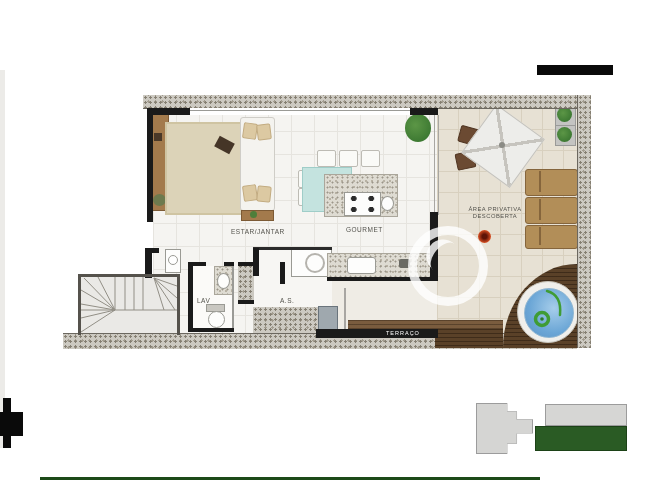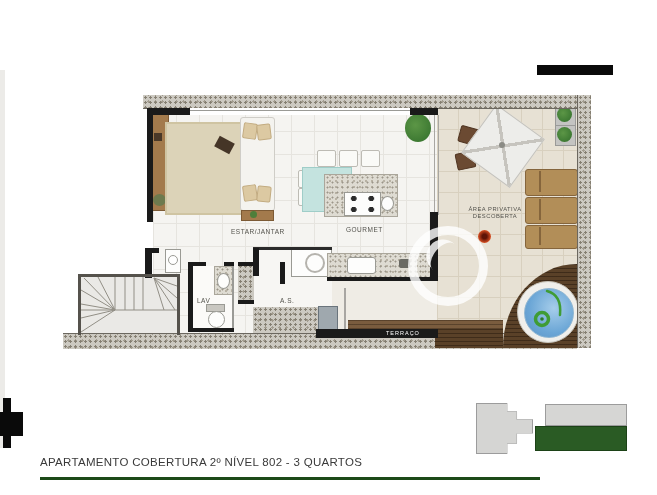--- a/index.html
+++ b/index.html
@@ -192,16 +192,15 @@
   <div class="abs" style="left:476px;top:403px;width:57px;height:51px;background:#9c9c9c;
               clip-path:polygon(0 0,55% 0,55% 16%,72% 16%,72% 32%,100% 32%,100% 60%,72% 60%,72% 80%,55% 80%,55% 100%,0 100%);"></div>
   <div class="abs" style="left:477px;top:404px;width:55px;height:49px;background:#d5d5d3;
               clip-path:polygon(0 0,55% 0,55% 16%,72% 16%,72% 32%,100% 32%,100% 60%,72% 60%,72% 80%,55% 80%,55% 100%,0 100%);"></div>
   <div class="abs" style="left:545px;top:404px;width:82px;height:22px;background:#d6d6d4;border:1px solid #9c9c9c;box-sizing:border-box;"></div>
   <div class="abs" style="left:535px;top:426px;width:92px;height:25px;background:#2a5b24;border:1px solid #1c4217;box-sizing:border-box;"></div>
 
   <div class="abs" style="left:3px;top:398px;width:8px;height:50px;background:#0a0a0a;"></div>
   <div class="abs" style="left:0;top:412px;width:23px;height:24px;background:#0a0a0a;"></div>
 
-  <div class="abs caption" style="left:40px;top:456px;">APARTAMENTO COBERTURA 2º NÍVEL 802 - 3 QUARTOS</div>
   <div class="abs" style="left:40px;top:477px;width:500px;height:3px;background:#1d4a18;"></div>
 
 </div>
 
 </body></html>

